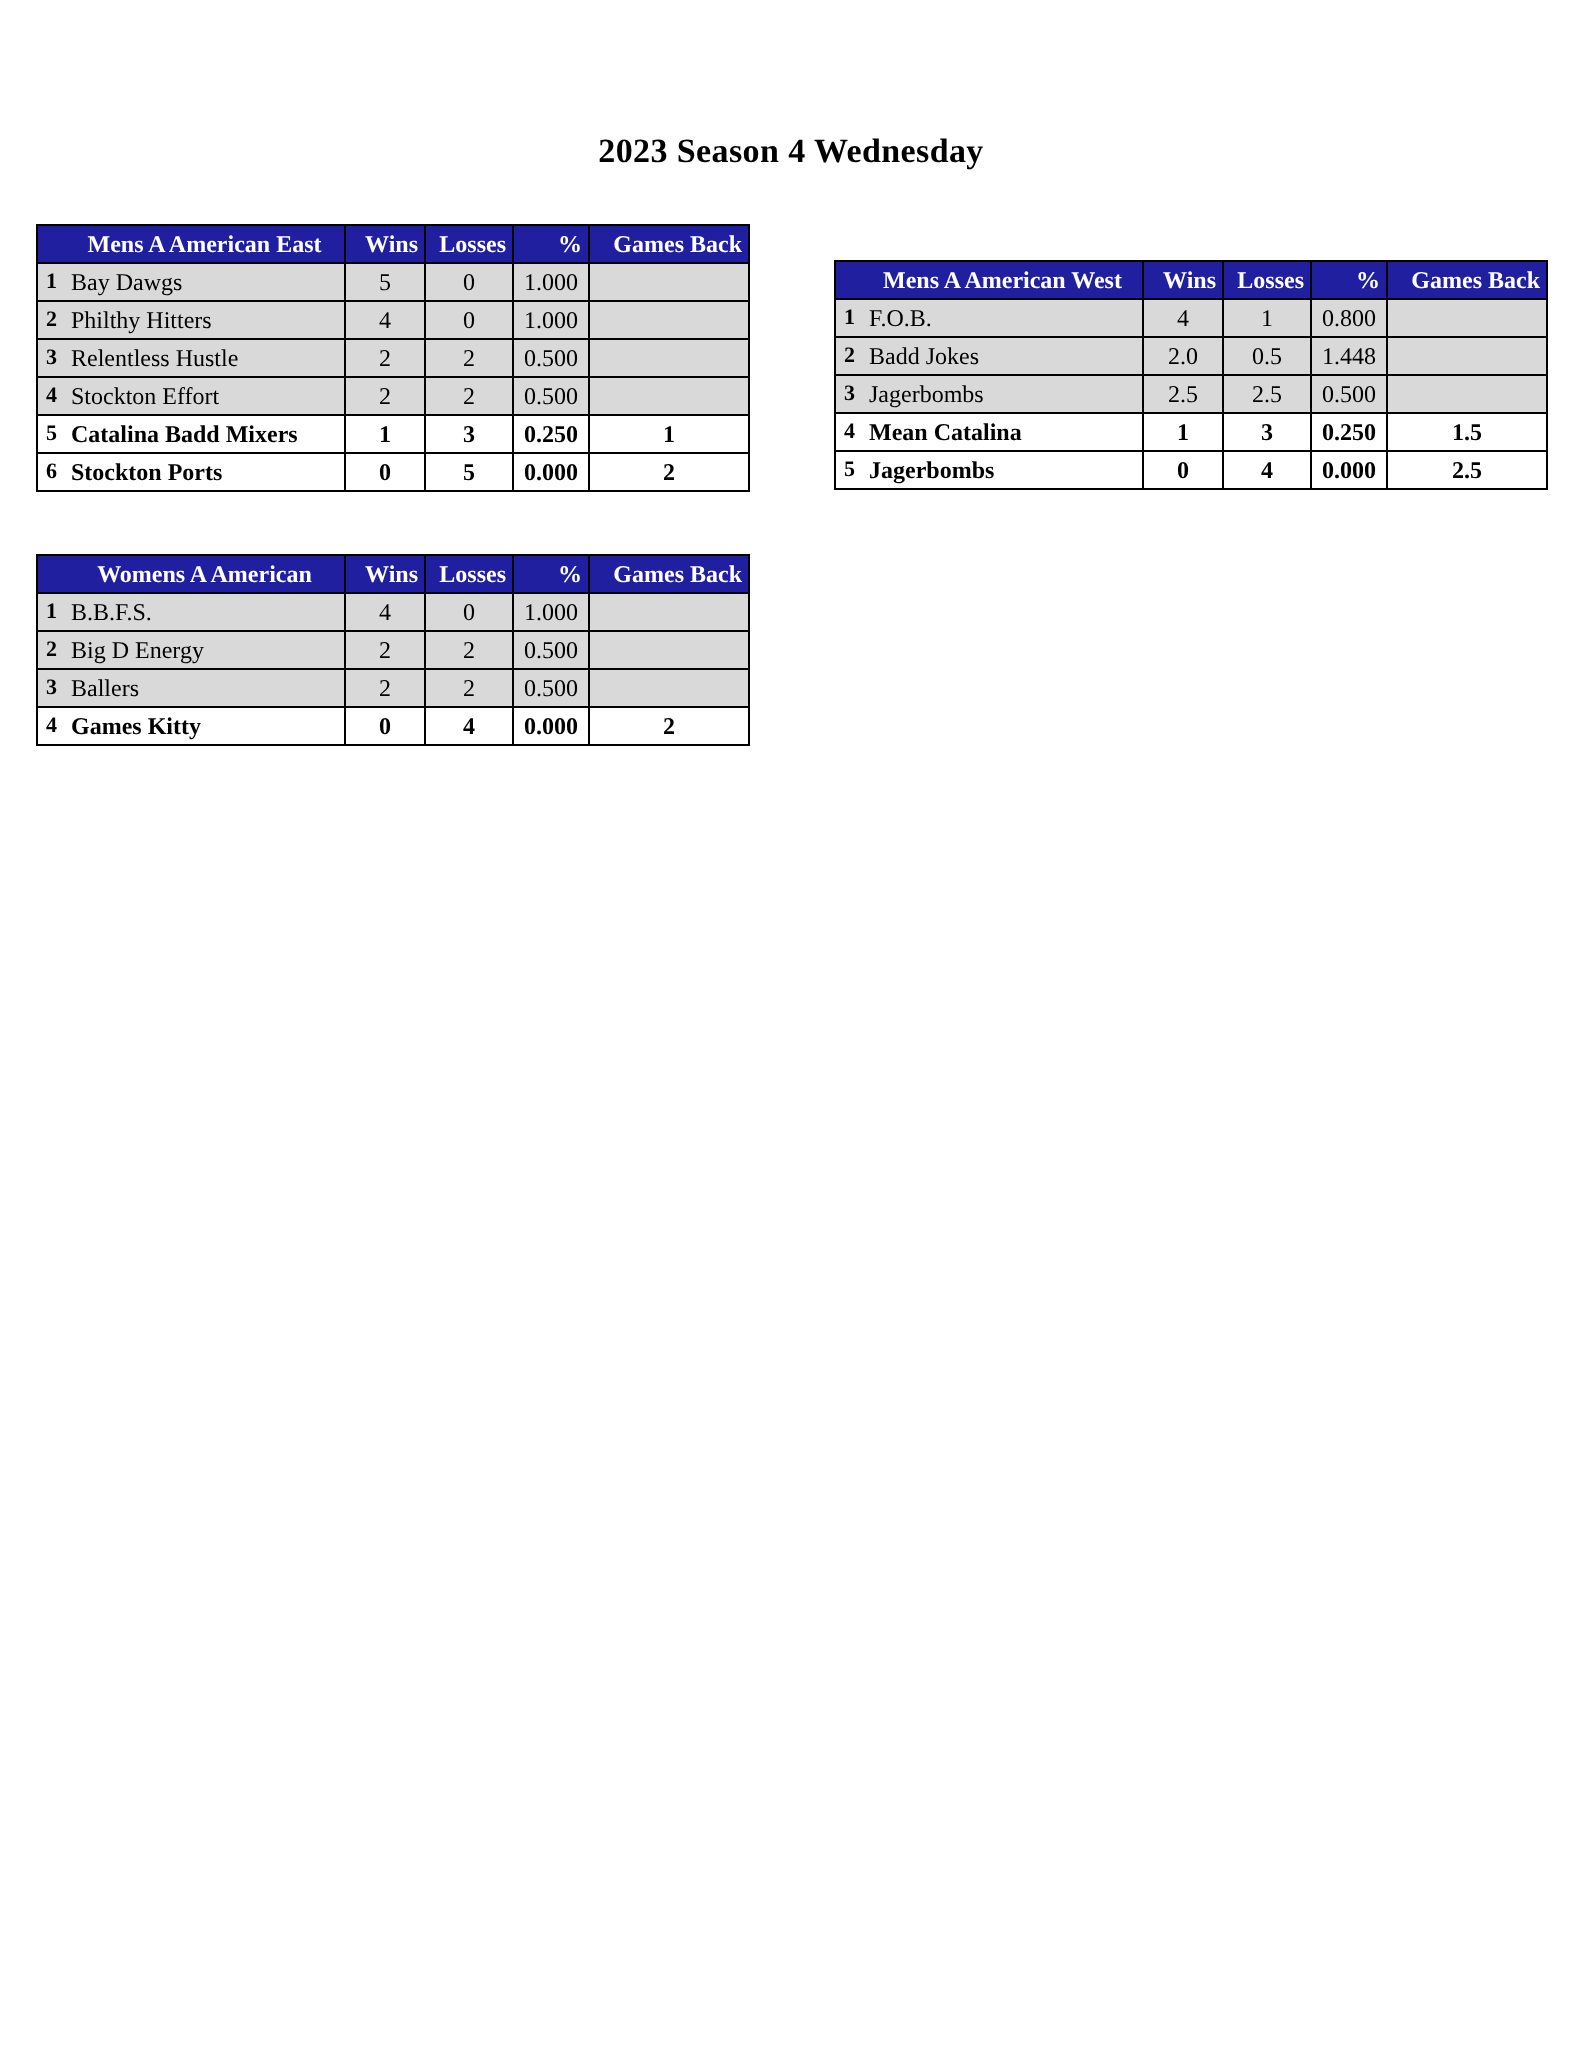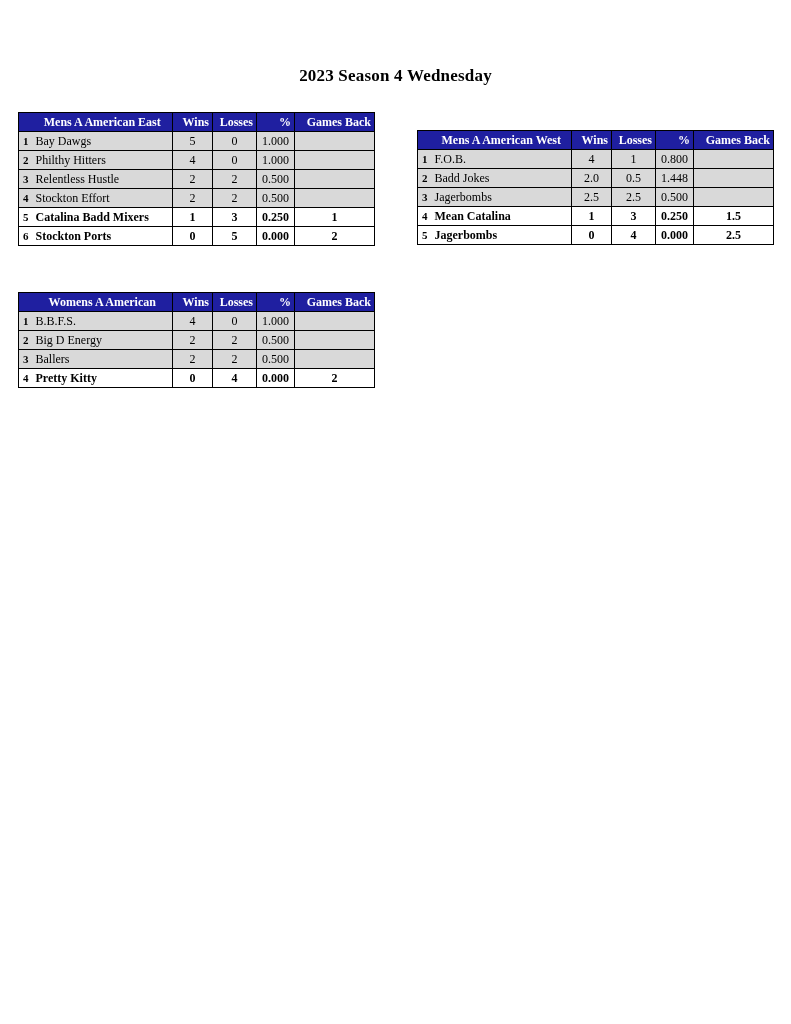--- a/index.html
+++ b/index.html
@@ -79,21 +79,21 @@
   tr.shaded td.rank {
     font-weight: bold;
   }
   tr.plain td {
     background: #ffffff;
   }
 
   
   #table-mens-east  { top: 112px; left: 18px; }
   #table-mens-west  { top: 130px; left: 417px; }
-  #table-womens     { top: 292px; left: 18px; border-radius: 24px; }
+  #table-womens     { top: 277px; left: 18px; border-radius: 24px; }
 
   #table-mens-east .c-name   { width: 140px; }
   #table-mens-east .c-wins   { width: 40px; }
   #table-mens-east .c-losses { width: 44px; }
   #table-mens-east .c-pct    { width: 38px; }
   #table-mens-east .c-gb     { width: 80px; }
 
   #table-mens-west .c-name   { width: 140px; }
   #table-mens-west .c-wins   { width: 40px; }
   #table-mens-west .c-losses { width: 44px; }
@@ -260,20 +260,20 @@
     <tr class="shaded">
       <td class="rank">3</td>
       <td class="team">Ballers</td>
       <td class="num">2</td>
       <td class="num">2</td>
       <td class="num">0.500</td>
       <td class="num"></td>
     </tr>
     <tr class="plain">
       <td class="rank">4</td>
-      <td class="team">Pretty Kitty</td>
+      <td class="team">Games Kitty</td>
       <td class="num">0</td>
       <td class="num">4</td>
       <td class="num">0.000</td>
       <td class="num">2</td>
     </tr>
   </tbody>
 </table>
 
 </body></html>

